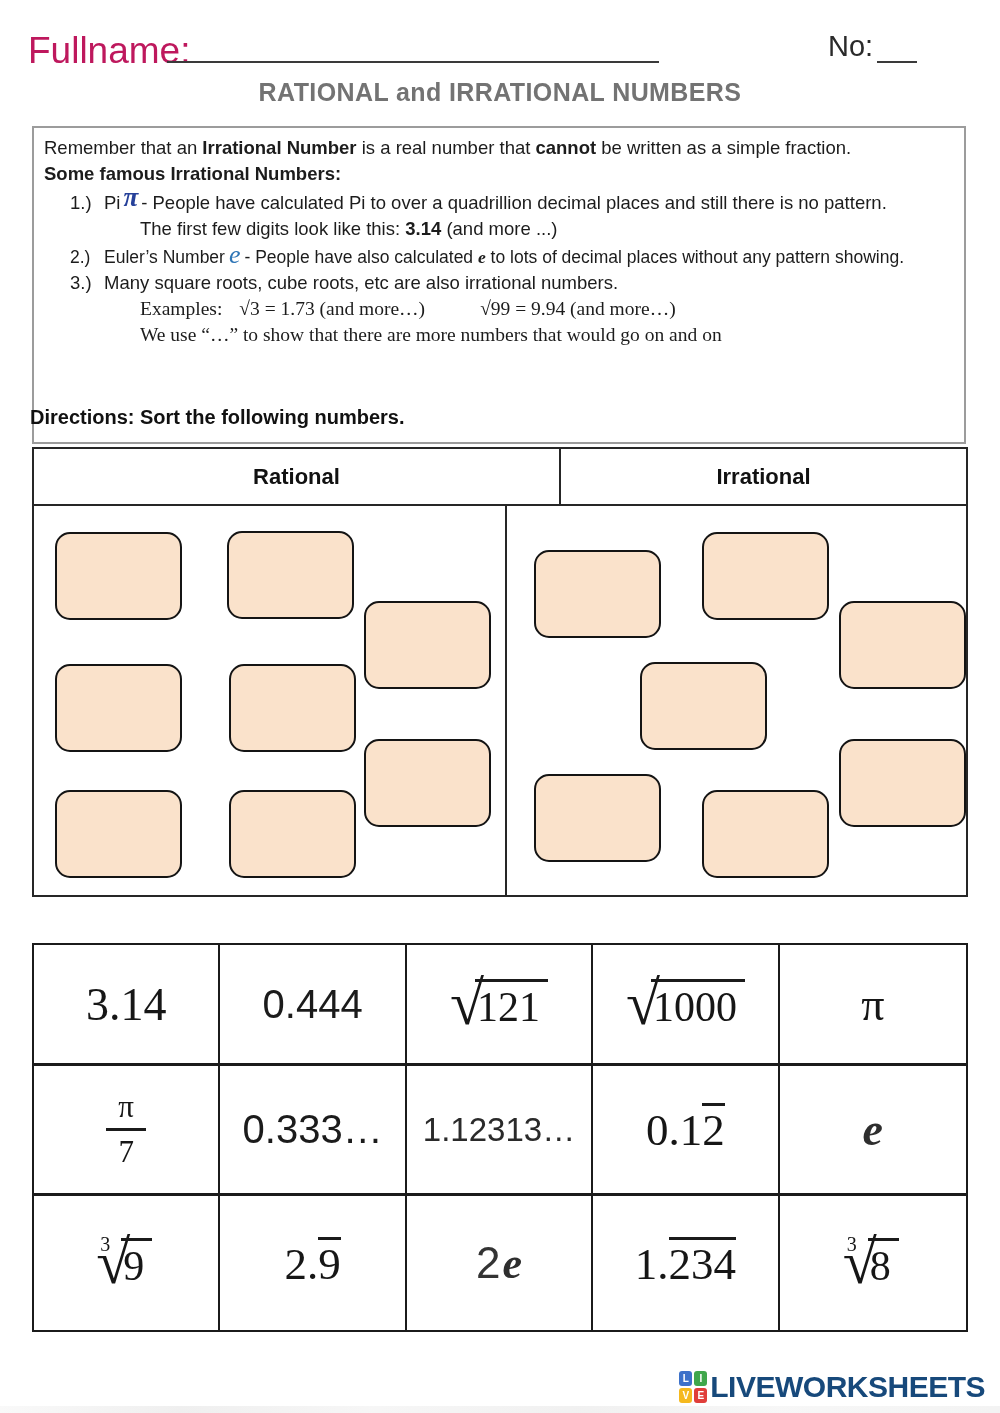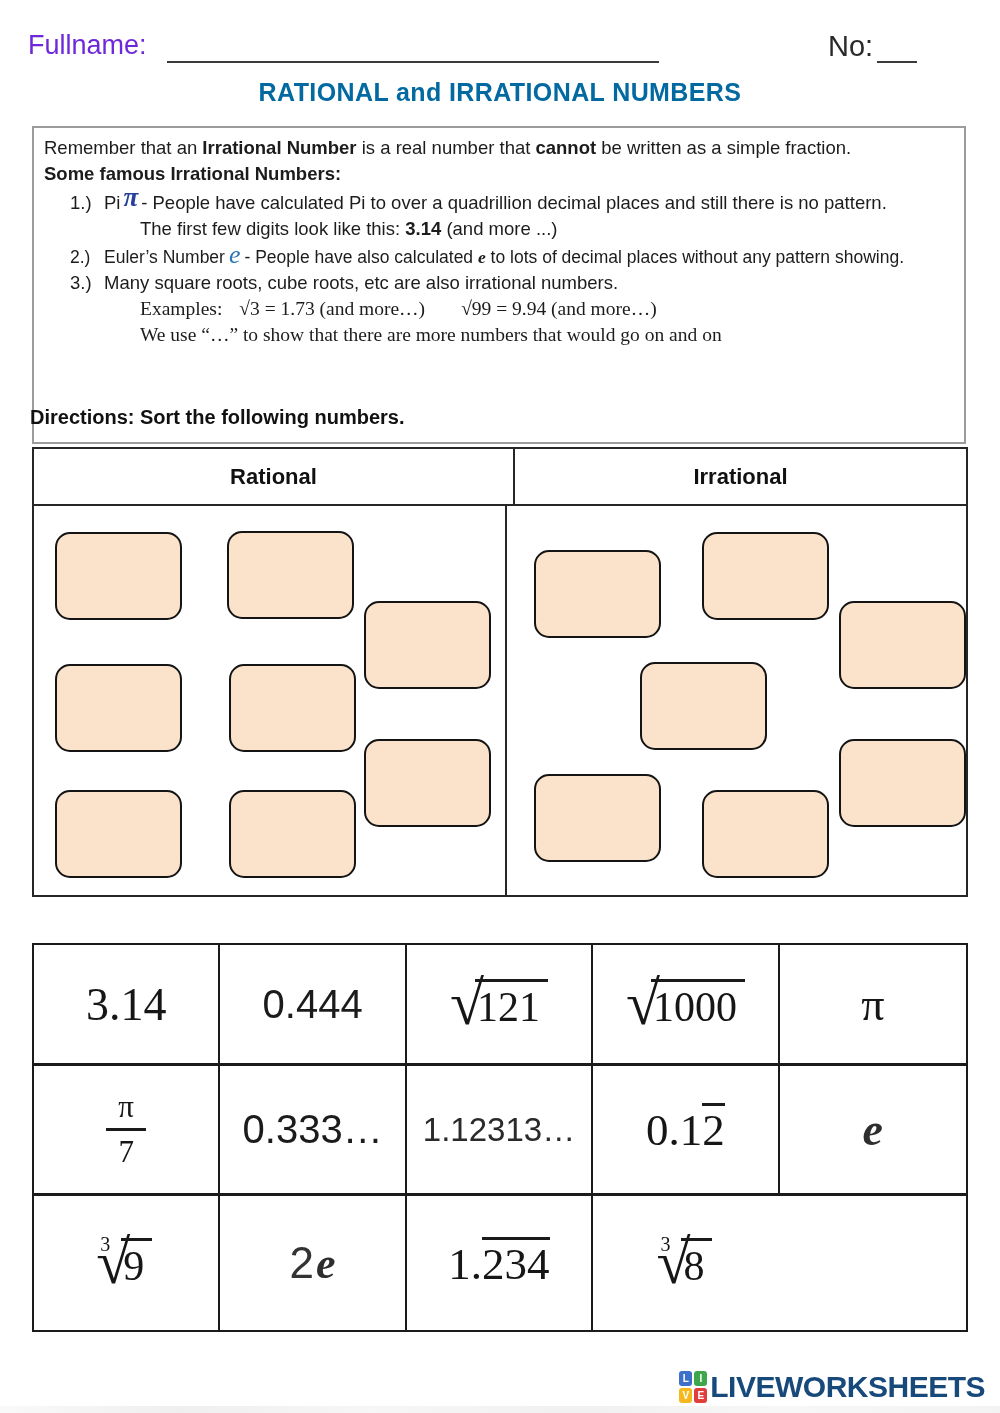--- a/index.html
+++ b/index.html
@@ -6,28 +6,28 @@
   html,body { background:#ffffff; }
   body {
     position:relative;
     width:1000px; height:1413px;
     font-family:"Liberation Sans", sans-serif;
     color:#1b1b1b;
     overflow:hidden;
   }
 
   
-  .fullname-label { position:absolute; left:28px; top:30px; font-size:27px; color:#6d28d9; }
+  .fullname-label { position:absolute; left:28px; top:30px; font-size:37px; color:#be185d; }
   .fullname-line  { position:absolute; left:167px; top:33px; width:492px; height:30px;
                     border-bottom:2.5px solid #3a3a3a; }
   .no-label  { position:absolute; left:828px; top:30px; font-size:29px; color:#2a2a2a; }
   .no-line   { position:absolute; left:877px; top:33px; width:40px; height:30px;
                border-bottom:2.5px solid #3a3a3a; }
   .page-title { position:absolute; left:0; top:78px; width:100%; text-align:center;
-                font-size:25px; font-weight:bold; letter-spacing:.4px; color:#0369a1; }
+                font-size:25px; font-weight:bold; letter-spacing:.4px; color:#737373; }
 
   
   .info-box {
     position:absolute; left:32px; top:126px; width:934px; height:318px;
     border:2px solid #9c9c9c; padding:7px 10px 0 10px;
     font-size:18.5px; color:#1c1c1c; overflow:hidden;
   }
   .info-box .line { white-space:nowrap; line-height:26px; }
   .ib-item  { padding-left:26px; line-height:31px; }
   .ib-num   { display:inline-block; width:34px; }
@@ -35,32 +35,32 @@
   .ib-item2 { font-size:17.5px; }
   b.ib-bold { font-weight:bold; }
   .pi-symbol { font-family:"Liberation Serif", serif; font-weight:bold; font-style:italic;
                font-size:27px; color:var(--pi-blue,#26419A); padding:0 3px;
                position:relative; top:-3px; }
   .e-symbol  { font-family:"Liberation Serif", serif; font-style:italic;
                font-size:26px; color:var(--e-blue,#2E75B6); padding:0 4px; }
   .bold-italic-e { font-family:"Liberation Serif", serif; font-style:italic; font-weight:bold; }
   .serif-line { font-family:"Liberation Serif", serif; font-size:19.5px; }
   .ex-1 { margin-left:17px; }
-  .ex-2 { margin-left:36px; }
+  .ex-2 { margin-left:55px; }
 
   
   .directions { position:absolute; left:30px; top:406px; font-size:20px; font-weight:bold; color:#111; }
 
   
   .sort-table { position:absolute; left:32px; top:447px; width:936px; height:450px;
                 border:2.5px solid #262626; background:#fff; }
   .sort-header { display:flex; height:57px; border-bottom:2.5px solid #262626; }
   .sort-header .hcell { display:flex; align-items:center; justify-content:center;
                         font-size:22px; font-weight:bold; color:#111; }
-  .hcell.left  { width:481px; border-right:2px solid #262626; }
+  .hcell.left  { width:527px; border-right:2px solid #262626; }
   .hcell.right { flex:1;text-align:center; }
   .sort-divider { position:absolute; left:471px; top:57px; bottom:0; width:2px; background:#262626; }
   .drop-box { position:absolute; width:127px; height:88px;
               background:var(--box-fill,#FAE2CB);
               border:2.5px solid var(--box-border,#141414); border-radius:15px; }
 
   
   .num-table { position:absolute; left:32px; top:943px; width:936px; height:389px;
                display:grid; grid-template-columns:repeat(5,1fr); grid-template-rows:121px 130px 1fr;
                border:2.5px solid #1b1b1b; background:#fff; }
@@ -194,20 +194,23 @@
     </div>
 
   <div class="ncell last-row">
     <span class="sqrt">
         <span class="root-idx">3</span>
         <span class="rad-sign">√</span>
         <span class="radicand">9</span>
       </span>
   </div>
   <div class="ncell last-row">
+    <span class="ovl-num"><span>2.</span><span class="ovl">9</span></span>
+  </div>
+  <div class="ncell last-row">
     <span><span class="coef">2</span><span class="script-e" style="font-size:44px;">e</span></span>
   </div>
   <div class="ncell last-row">
     <span class="ovl-num"><span>1.</span><span class="ovl">234</span></span>
   </div>
   <div class="ncell last-row last-col">
     <span class="sqrt">
         <span class="root-idx">3</span>
         <span class="rad-sign">√</span>
         <span class="radicand">8</span>

